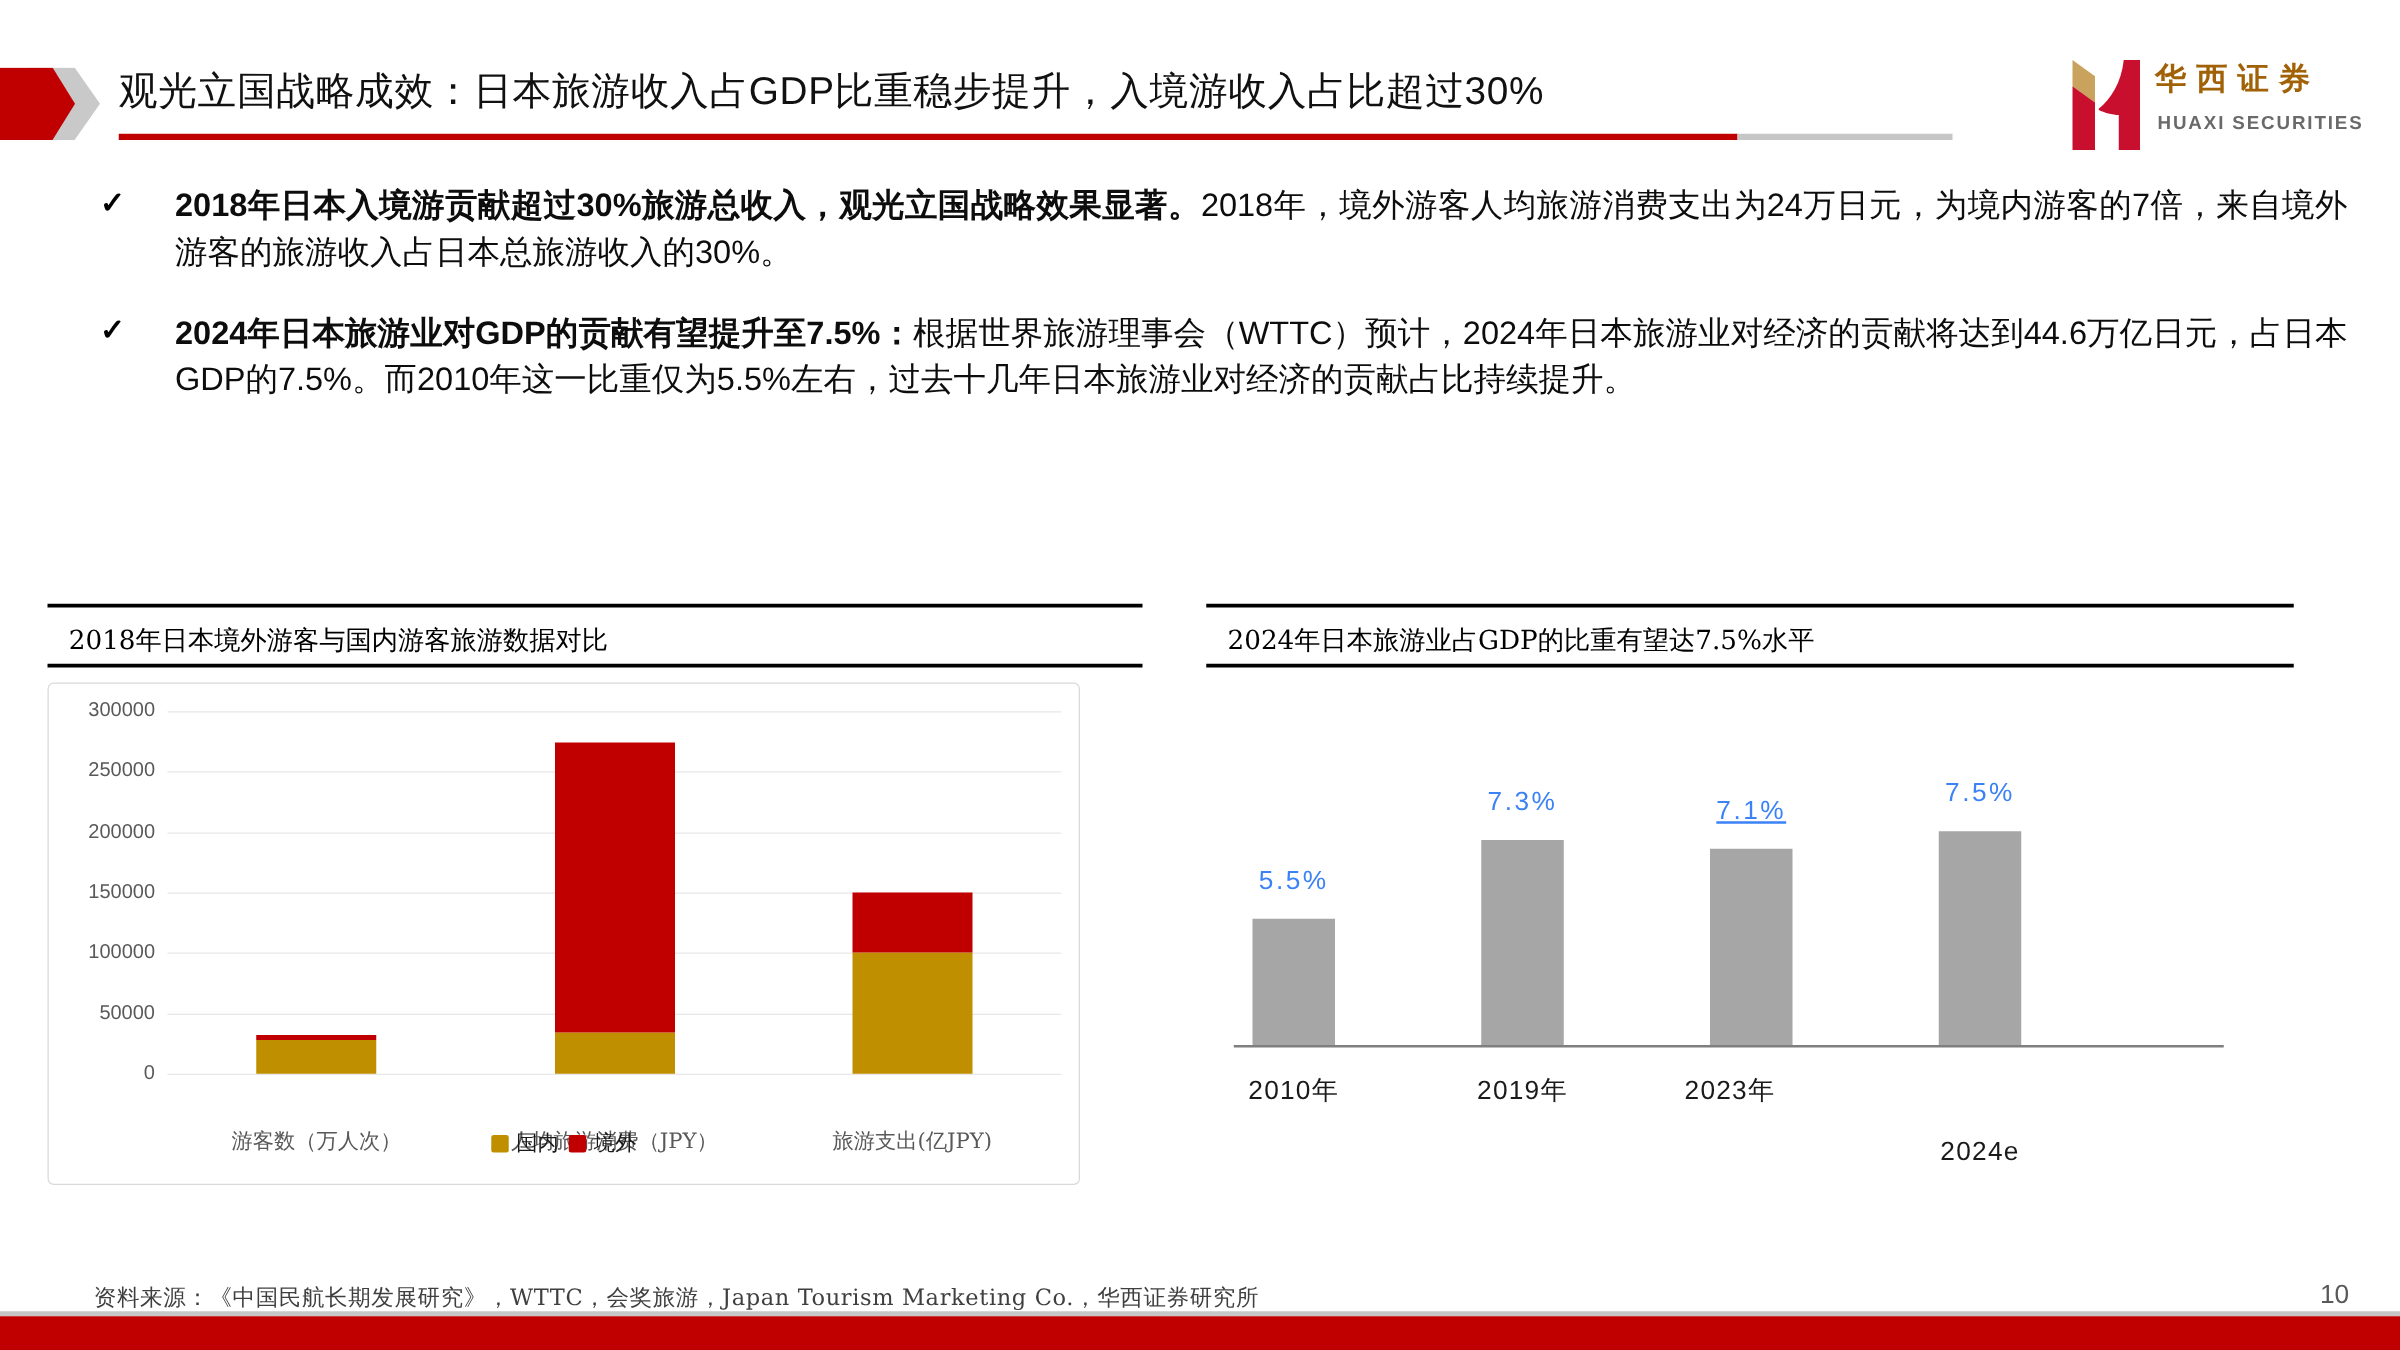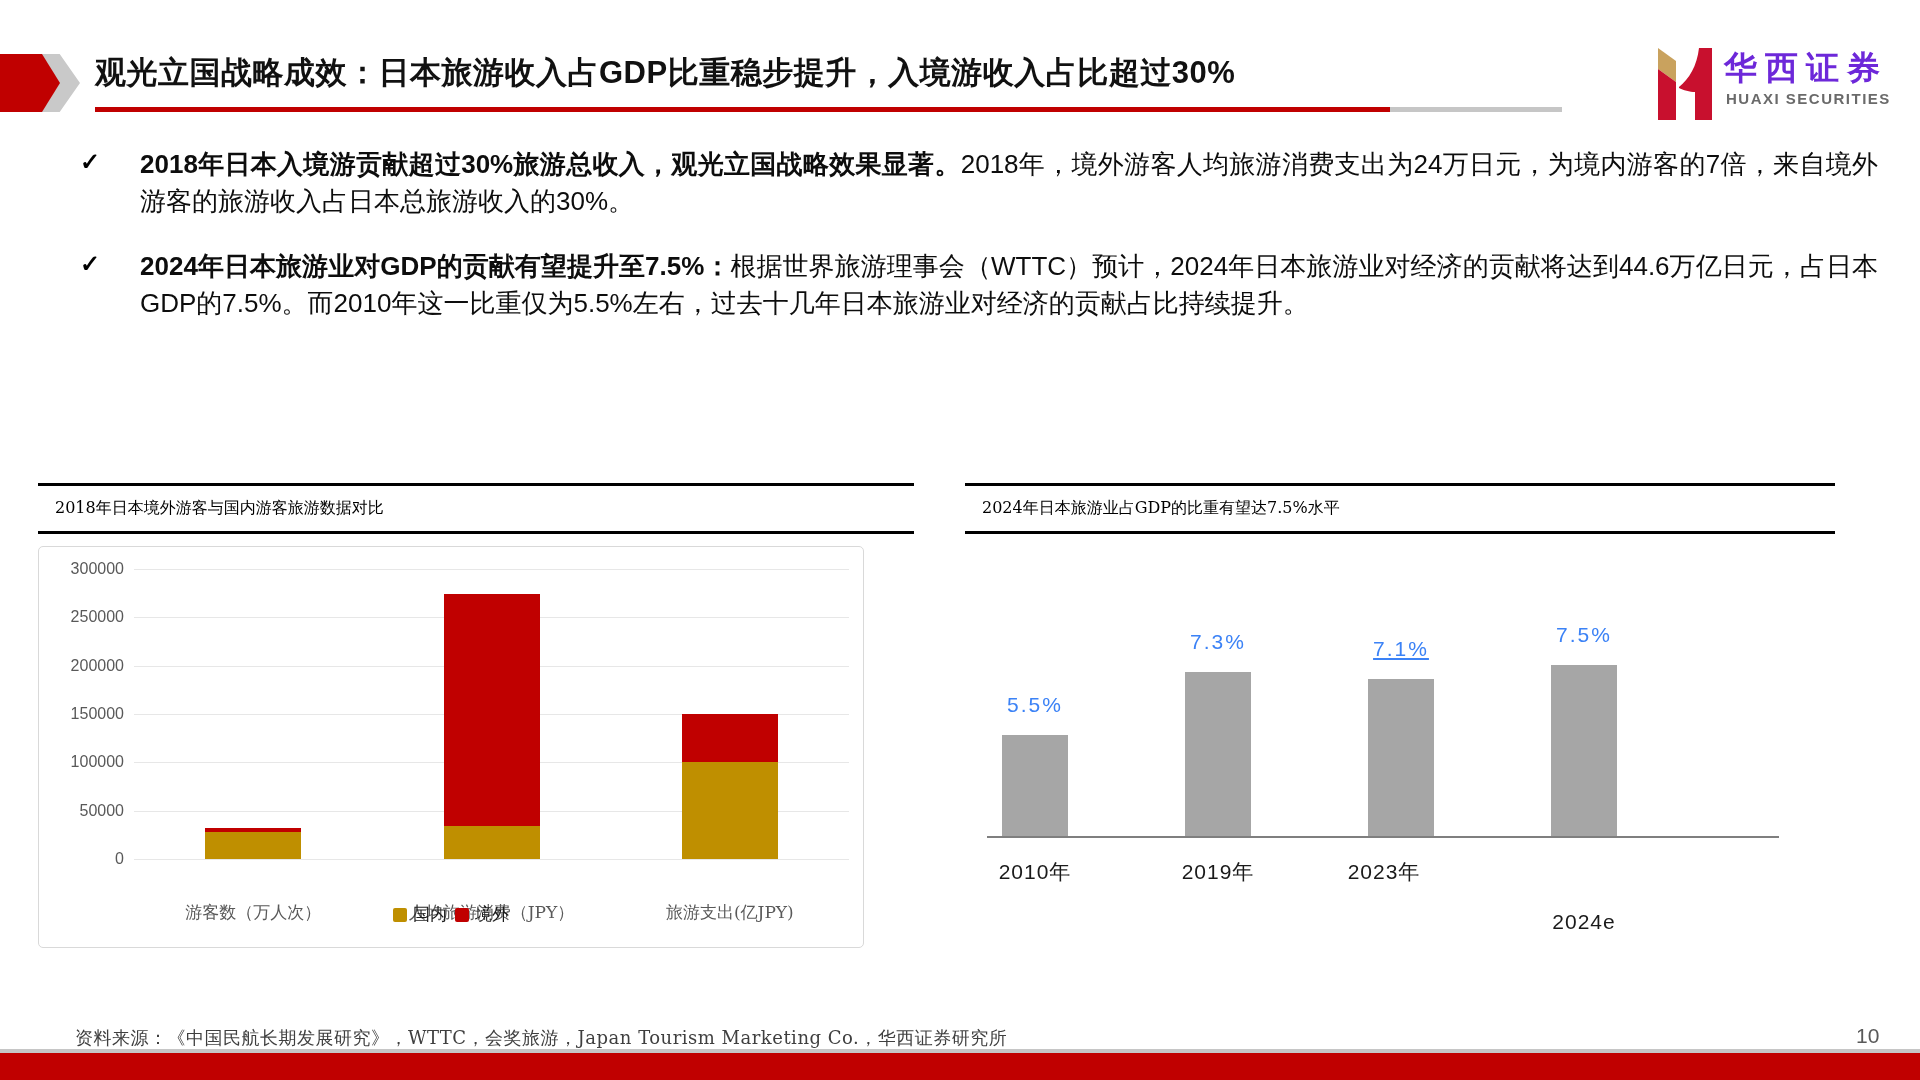--- a/index.html
+++ b/index.html
@@ -15,41 +15,41 @@
   .chevron-gray {
     position:absolute; left:22px; top:0; width:58px; height:58px; background:#c9c9c9;
     clip-path:polygon(0 0, 65% 0, 100% 50%, 65% 100%, 0 100%, 35% 50%);
   }
   .chevron-red {
     position:absolute; left:0; top:0; width:60px; height:58px; background:#c00000;
     clip-path:polygon(0 0, 70% 0, 100% 50%, 70% 100%, 0 100%);
   }
   .page-title {
     position:absolute; left:95px; top:52px; width:1500px;
-    font-size:31px; font-weight:700; color:#111111; letter-spacing:0.5px;
+    font-size:31px; font-weight:400; color:#111111; letter-spacing:0.5px;
   }
   .title-underline-red { position:absolute; left:95px; top:107px; width:1295px; height:5px; background:#c00000; }
   .title-underline-gray { position:absolute; left:1390px; top:107px; width:172px; height:5px; background:#c6c6c6; }
 
   .logo { position:absolute; left:1652px; top:40px; width:260px; height:80px; }
   .logo svg { position:absolute; left:0; top:2px; }
-  .logo-cn { position:absolute; left:72px; top:6px; font-size:33px; font-weight:700; color:#6d28d9; letter-spacing:8px; white-space:nowrap; }
+  .logo-cn { position:absolute; left:72px; top:6px; font-size:25px; font-weight:700; color:#a16207; letter-spacing:8px; white-space:nowrap; }
   .logo-en { position:absolute; left:74px; top:50px; font-size:15px; font-weight:700; color:#6a6a6a; letter-spacing:1.5px; white-space:nowrap; }
 
   
   .bullet { position:absolute; left:80px; width:1790px; }
   .bullet .check { position:absolute; left:0; top:2px; font-size:24px; font-weight:700; color:#000; }
   .bullet .btext { display:block; margin-left:60px; width:1738px; font-size:26px; line-height:37px; color:#0d0d0d; text-align:justify; }
   .bullet .btext b { font-weight:700; }
   .bullet1 { top:146px; }
   .bullet2 { top:248px; }
 
   
   .rule { position:absolute; height:3px; background:#000000; }
-  .chart-title { position:absolute; font-size:16px; color:#000000; white-space:nowrap; font-family:"DejaVu Serif","Liberation Serif",serif;text-align:right; }
+  .chart-title { position:absolute; font-size:21px; color:#000000; white-space:nowrap; font-family:"DejaVu Serif","Liberation Serif",serif;text-align:right; }
 
   
   .lc-panel {
     position:absolute; left:38px; top:546px; width:826px; height:402px;
     border:1px solid #d9d9d9; border-radius:5px; background:#ffffff;
   }
   .grid-line { position:absolute; height:1px; background:#e7e7e7; }
   .y-label { position:absolute; width:80px; text-align:right; font-size:16px; color:#595959; }
   .bar-seg { position:absolute; }
   .cat-label { position:absolute; text-align:center; font-size:17px; color:#595959; font-family:"DejaVu Serif","Liberation Serif",serif; white-space:nowrap;margin-top:32px; }

